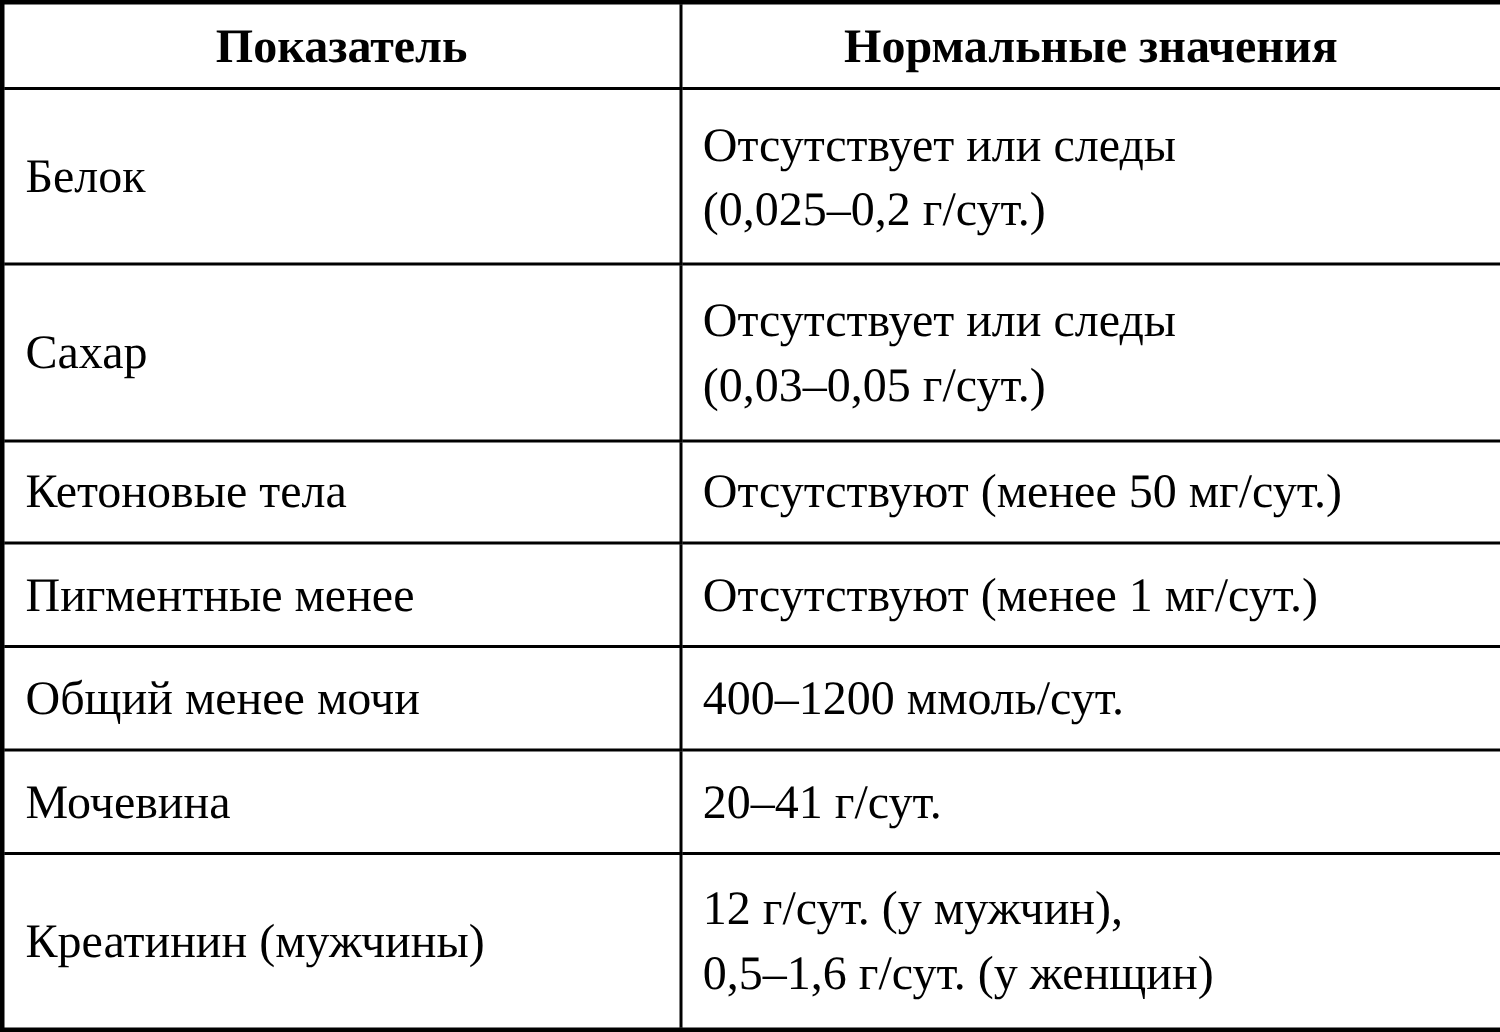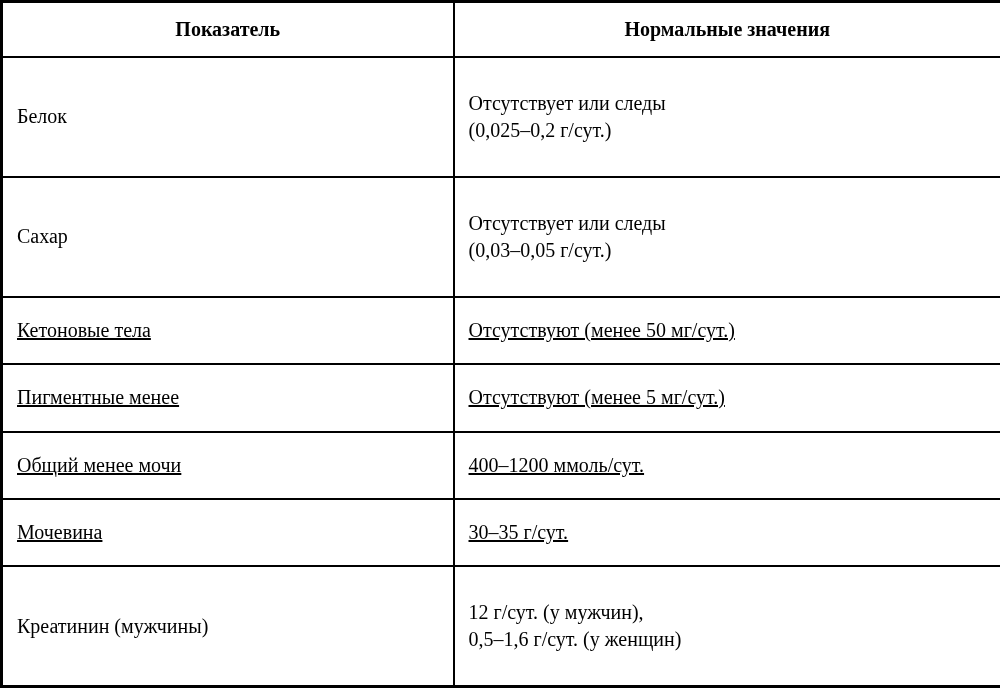--- a/index.html
+++ b/index.html
@@ -18,41 +18,41 @@
     width: 1000px;
     height: 688px;
     border-collapse: collapse;
     table-layout: fixed;
     background: #ffffff;
   }
   table.ref-table td, table.ref-table th {
     border: 2px solid #000000;
     box-sizing: border-box;
     vertical-align: middle;
-    font-size: 20px;
+    font-size: 32px;
     line-height: 1.35;
     overflow: hidden;
   }
   
   table.ref-table {
     border: 3px solid #000000;
   }
   th.col-indicator { width: 452px; }
   th.col-values   { width: 548px; }
   table.ref-table th {
     font-weight: bold;
     text-align: center;
     height: 55px;
     padding: 6px 10px;
   }
   table.ref-table td {
     text-align: left;
     padding: 8px 12px 8px 14px;
   }
-  tr.row-1line td { height: 55px; text-decoration: underline; }
+  tr.row-1line td { height: 55px; }
   tr.row-2line td { height: 98px; }
   .cell-line { display: block; }
 </style>
 </head>
 <body>
 
 <table class="ref-table">
   <thead>
     <tr>
       <th class="col-indicator">Показатель</th>
@@ -76,33 +76,33 @@
       </tr>
       <tr class="row-1line">
         <td>Кетоновые тела</td>
         <td>
           <span class="cell-line">Отсутствуют (менее 50 мг/сут.)</span>
         </td>
       </tr>
       <tr class="row-1line">
         <td>Пигментные менее</td>
         <td>
-          <span class="cell-line">Отсутствуют (менее 5 мг/сут.)</span>
+          <span class="cell-line">Отсутствуют (менее 1 мг/сут.)</span>
         </td>
       </tr>
       <tr class="row-1line">
         <td>Общий менее мочи</td>
         <td>
           <span class="cell-line">400–1200 ммоль/сут.</span>
         </td>
       </tr>
       <tr class="row-1line">
         <td>Мочевина</td>
         <td>
-          <span class="cell-line">30–35 г/сут.</span>
+          <span class="cell-line">20–41 г/сут.</span>
         </td>
       </tr>
       <tr class="row-2line">
         <td>Креатинин (мужчины)</td>
         <td>
           <span class="cell-line">12 г/сут. (у мужчин),</span>
           <span class="cell-line">0,5–1,6 г/сут. (у женщин)</span>
         </td>
       </tr>
     </tbody>

